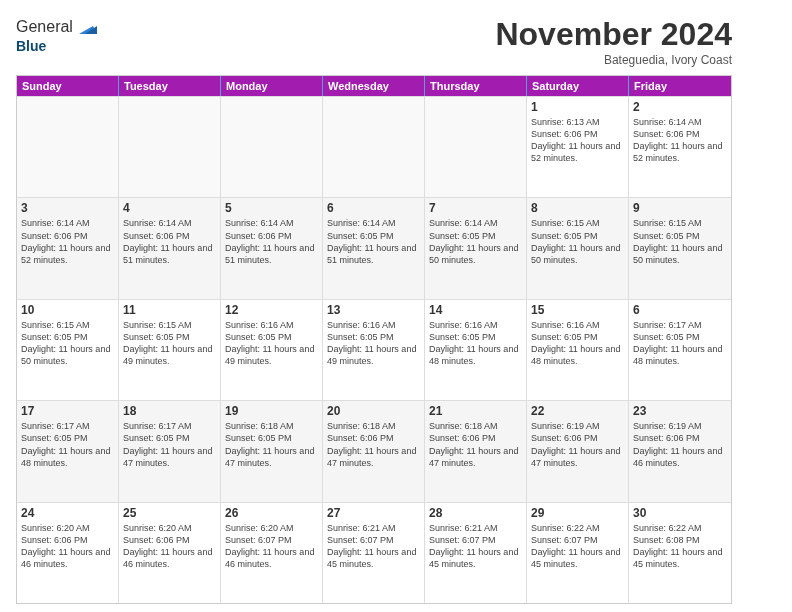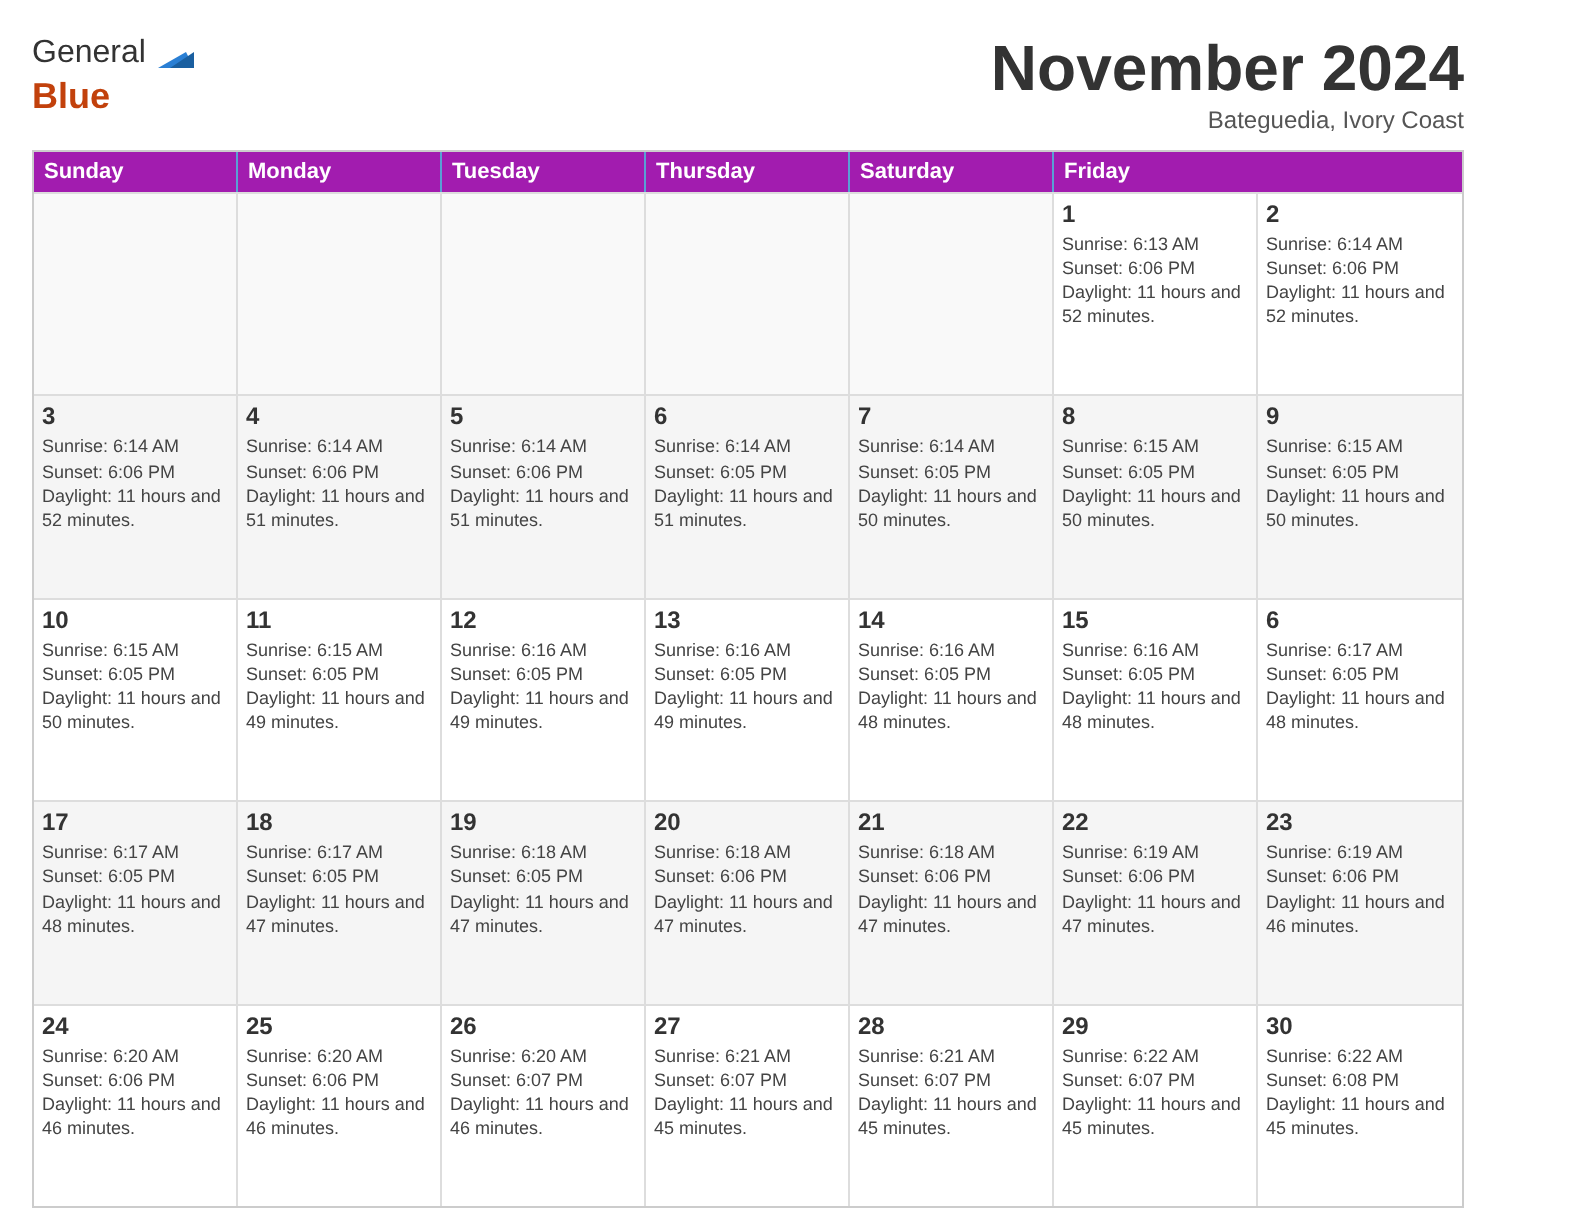--- a/index.html
+++ b/index.html
@@ -102,34 +102,35 @@
   <div class="header">
     <div class="logo">
       <div>
         <div style="display:flex;align-items:center;">
           <span class="logo-general">General</span>
           <svg width="22" height="22" viewBox="0 0 22 22" style="margin-left:2px;">
             <polygon points="4,18 18,10 22,18" fill="#2a7fd4"></polygon>
             <polygon points="10,18 22,10 22,18" fill="#1a5fa0"></polygon>
           </svg>
         </div>
-        <div class="logo-blue" style="font-size:18px;font-weight:bold;color:#c2410c;">Blue</div>
+        <div class="logo-blue" style="font-size:14px;font-weight:bold;color:#0c4a6e;">Blue</div>
       </div>
     </div>
     <div class="title-block">
       <div class="month-title">November 2024</div>
       <div class="location">Bateguedia, Ivory Coast</div>
     </div>
   </div>
 
   <div class="calendar">
     <div class="cal-header">
       <div class="cal-header-cell">Sunday</div>
+      <div class="cal-header-cell">Tuesday</div>
       <div class="cal-header-cell">Monday</div>
-      <div class="cal-header-cell">Tuesday</div>
+      <div class="cal-header-cell">Wednesday</div>
       <div class="cal-header-cell">Thursday</div>
       <div class="cal-header-cell">Saturday</div>
       <div class="cal-header-cell">Friday</div>
     </div>
     <div class="cal-body" id="cal-body">
     <div class="cal-row">
           <div class="cal-cell empty"></div>
           <div class="cal-cell empty"></div>
           <div class="cal-cell empty"></div>
           <div class="cal-cell empty"></div>

